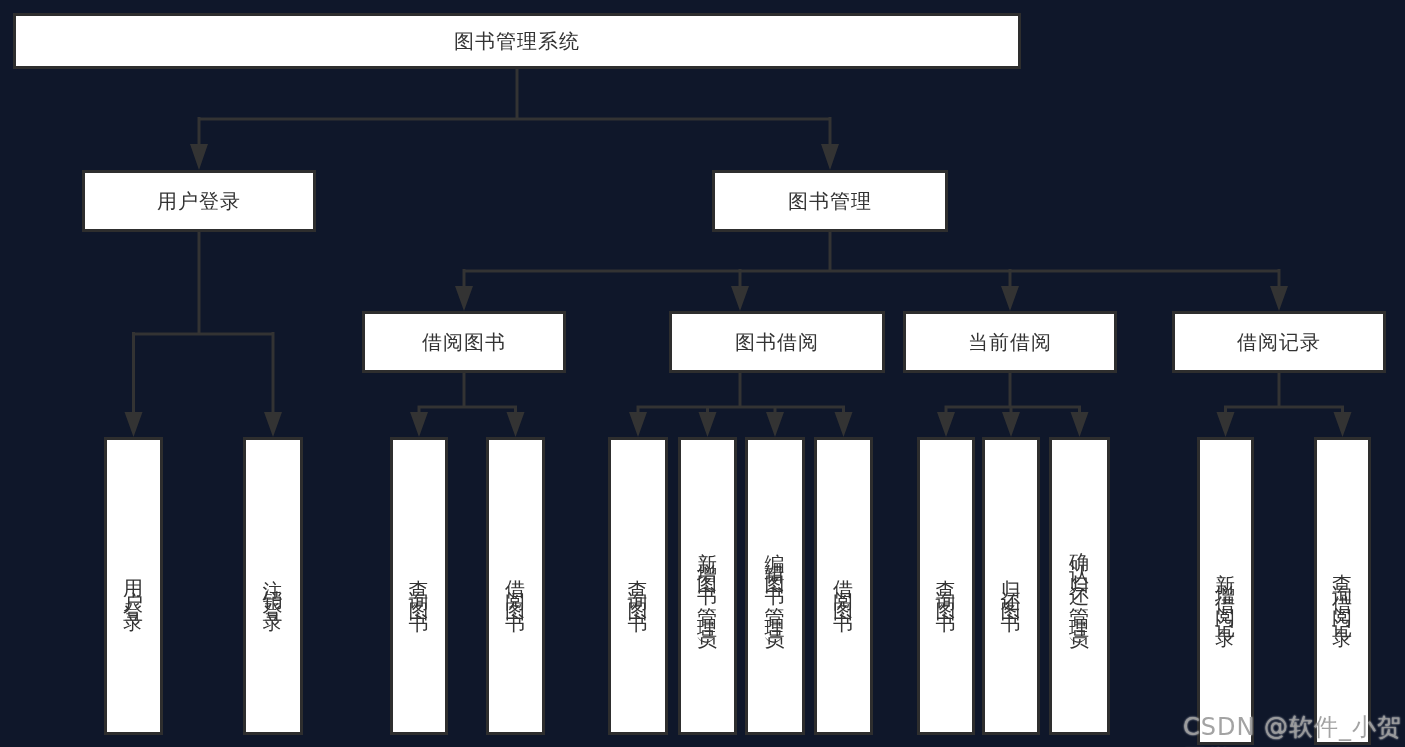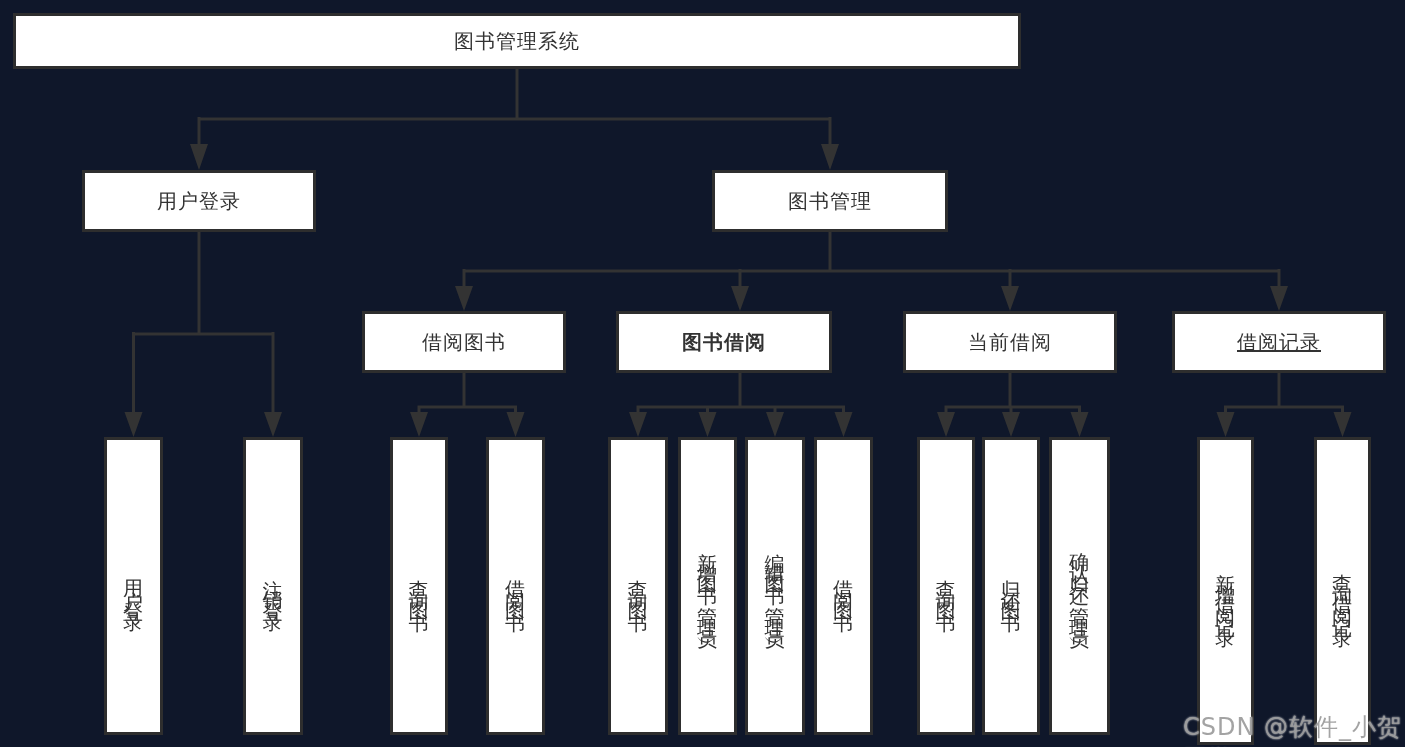--- a/index.html
+++ b/index.html
@@ -71,27 +71,27 @@
   <div class="node" style="left:82px;top:170px;width:234px;height:62px;">
     <span>用户登录</span>
   </div>
   <div class="node" style="left:712px;top:170px;width:236px;height:62px;font-family:Liberation Mono, monospace;">
     <span>图书管理</span>
   </div>
 
   <div class="node" style="left:362px;top:311px;width:204px;height:62px;">
     <span>借阅图书</span>
   </div>
-  <div class="node" style="left:616px;top:311px;width:216px;height:62px;font-weight:bold;">
+  <div class="node" style="left:669px;top:311px;width:216px;height:62px;">
     <span>图书借阅</span>
   </div>
   <div class="node" style="left:903px;top:311px;width:214px;height:62px;">
     <span>当前借阅</span>
   </div>
-  <div class="node" style="left:1172px;top:311px;width:214px;height:62px;text-decoration:underline;">
+  <div class="node" style="left:1172px;top:311px;width:214px;height:62px;">
     <span>借阅记录</span>
   </div>
 
   <div class="node vert" style="left:104px;top:437px;width:59px;height:298px;">
     <span>用户登录</span>
   </div>
   <div class="node vert" style="left:243px;top:437px;width:60px;height:298px;">
     <span>注销登录</span>
   </div>
 

